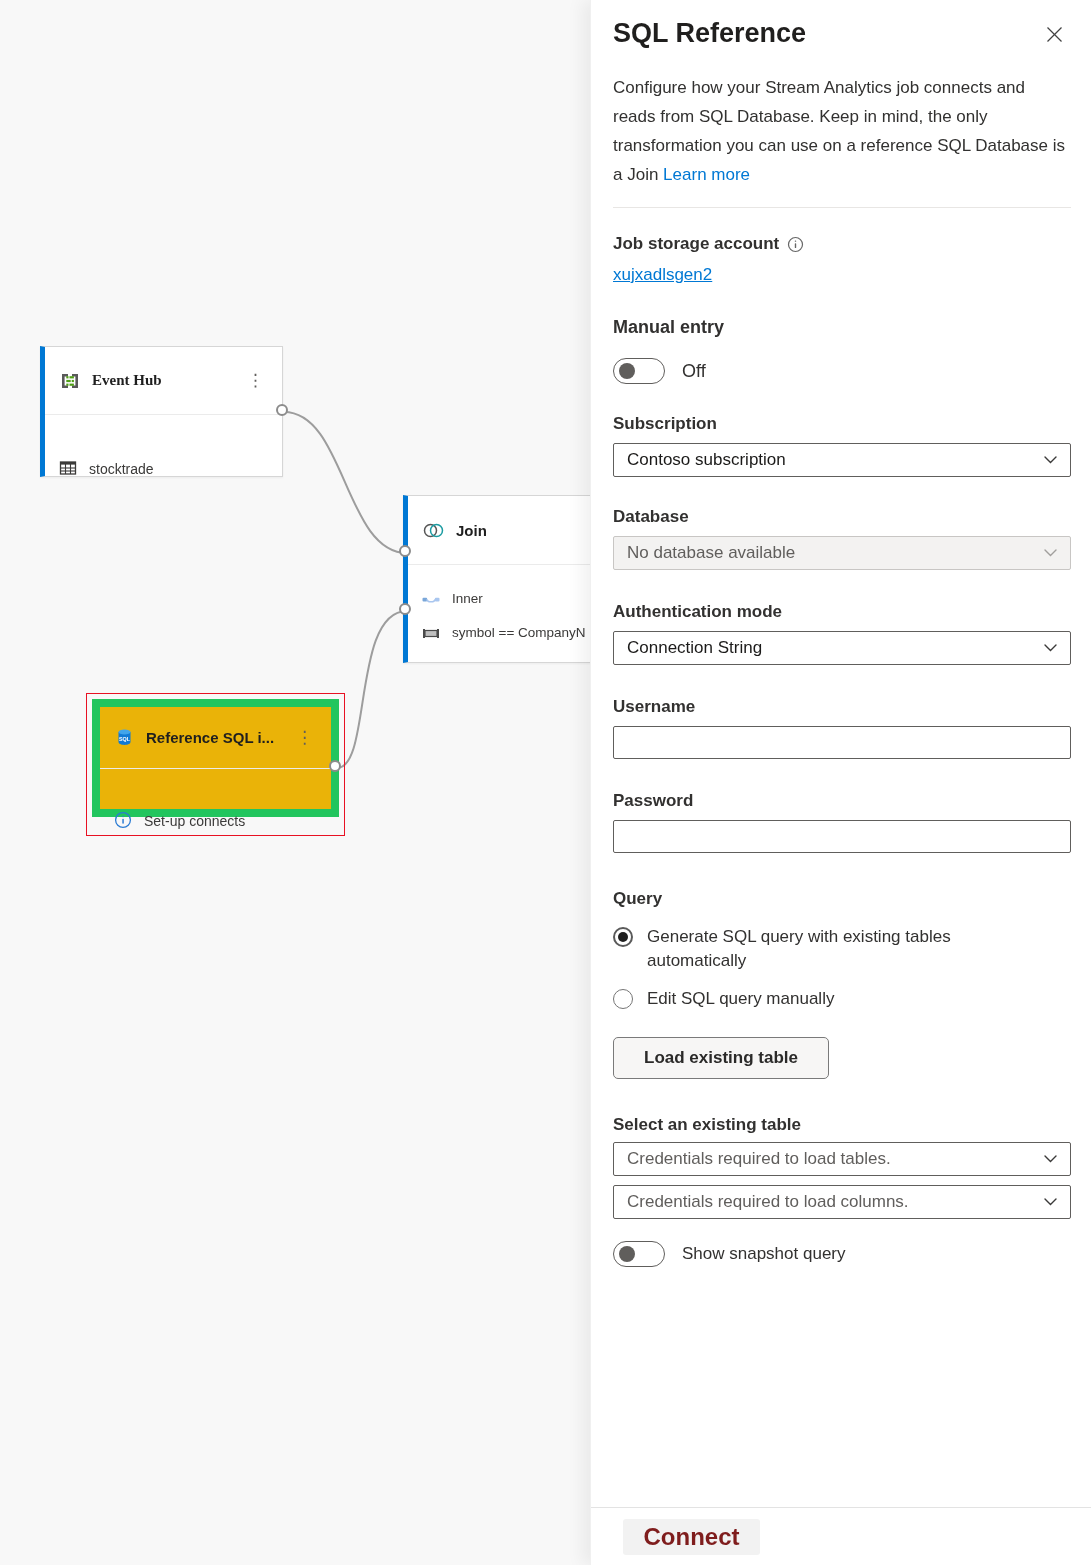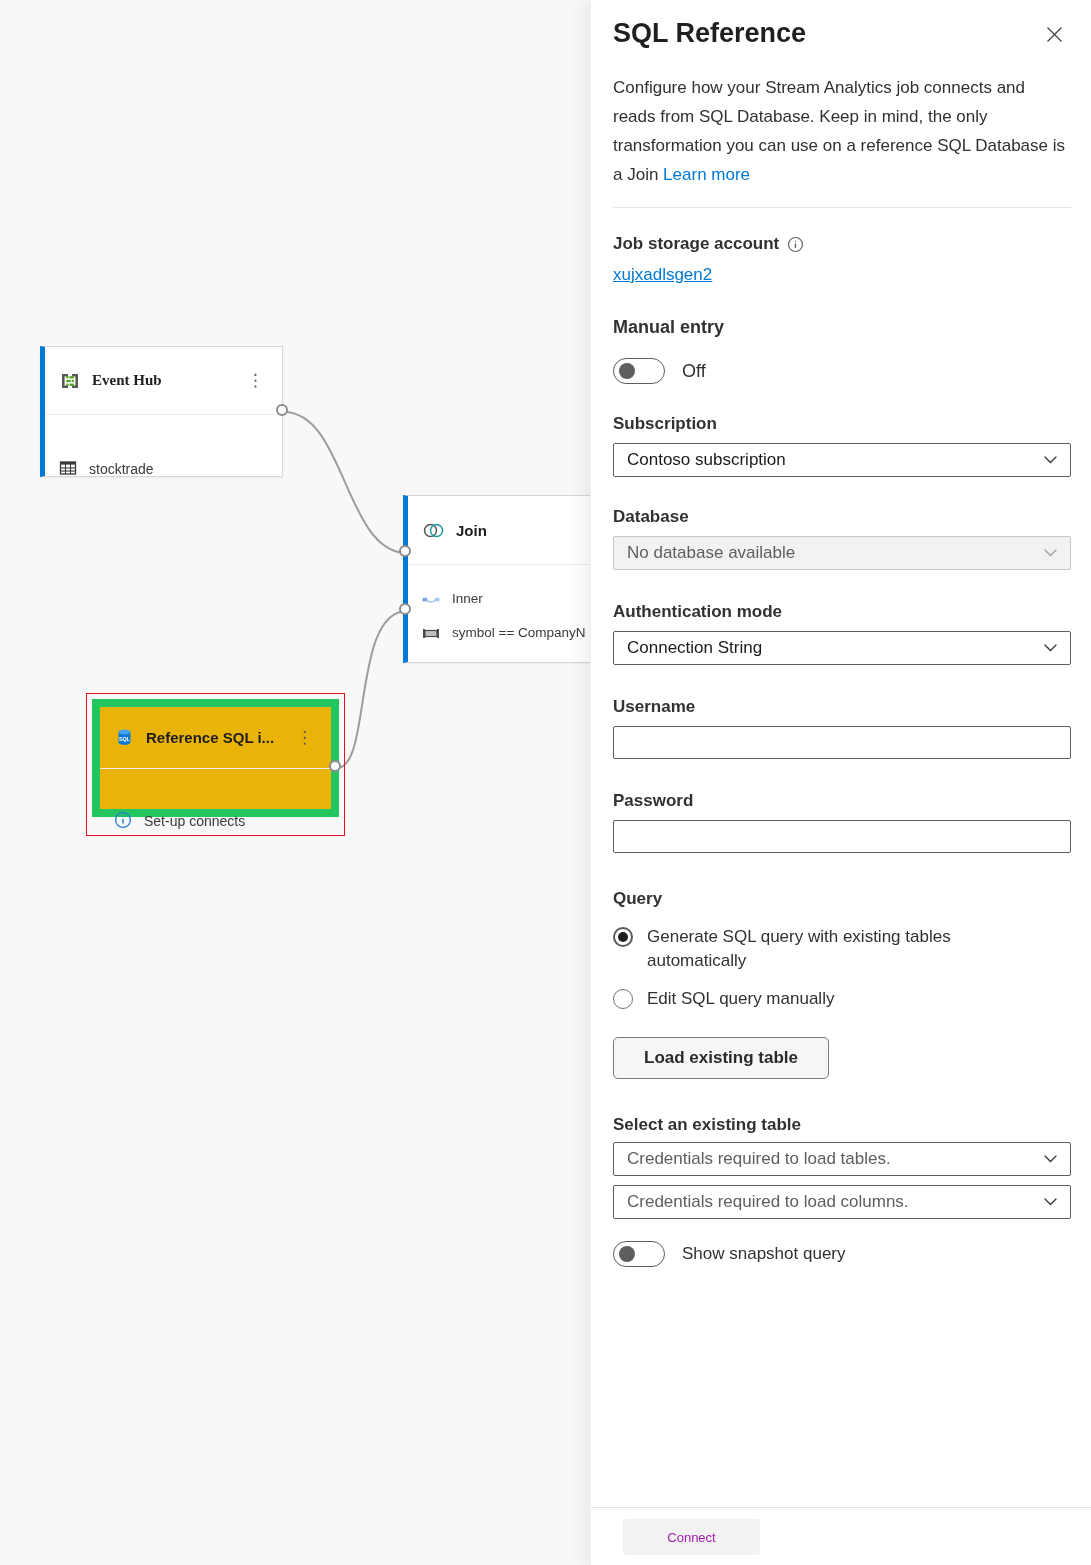--- a/index.html
+++ b/index.html
@@ -61,21 +61,21 @@
   .radio-row { display:flex; align-items:flex-start; gap:14px; cursor:pointer; }
   .radio-row.mt16 { margin-top:16px; } .radio-row.mt12 { margin-top:14px; }
   .radio { flex:0 0 auto; width:20px; height:20px; border-radius:50%; background:#fff; border:1px solid #757575; margin-top:2px; position:relative; }
   .radio.checked { border:2px solid #5a5a5a; }
   .radio.checked::after { content:""; position:absolute; left:50%; top:50%; width:10px; height:10px; margin:-5px 0 0 -5px; border-radius:50%; background:#1f1f1f; }
   .radio-lbl { font-size:17px; line-height:24px; color:#323130; max-width:400px; }
 
   .btn { display:inline-block; margin-top:26px; height:42px; line-height:40px; padding:0 30px; background:#f7f6f5; border:1px solid #7a7a7a; border-radius:5px; font-size:17px; font-weight:600; color:#2b2a29; cursor:pointer; font-family:Liberation Sans, sans-serif; }
 
   .footer { position:absolute; left:0; bottom:0; width:100%; height:58px; background:#fff; border-top:1px solid #e3e3e3; }
-  .btn-connect { margin:11px 0 0 32px; width:137px; height:36px; background:#f2f2f2; border:none; border-radius:3px; font-size:13px; font-weight:400; color:#a21caf; font-family:inherit; cursor:default; }
+  .btn-connect { margin:11px 0 0 32px; width:137px; height:36px; background:#f2f2f2; border:none; border-radius:3px; font-size:24px; font-weight:700; color:#7f1d1d; font-family:inherit; cursor:default; }
 
   .icon { display:inline-flex; line-height:0; flex:0 0 auto; }
 </style>
 </head>
 <body>
 
 <div class="stage">
 
   <div class="canvas">
 

